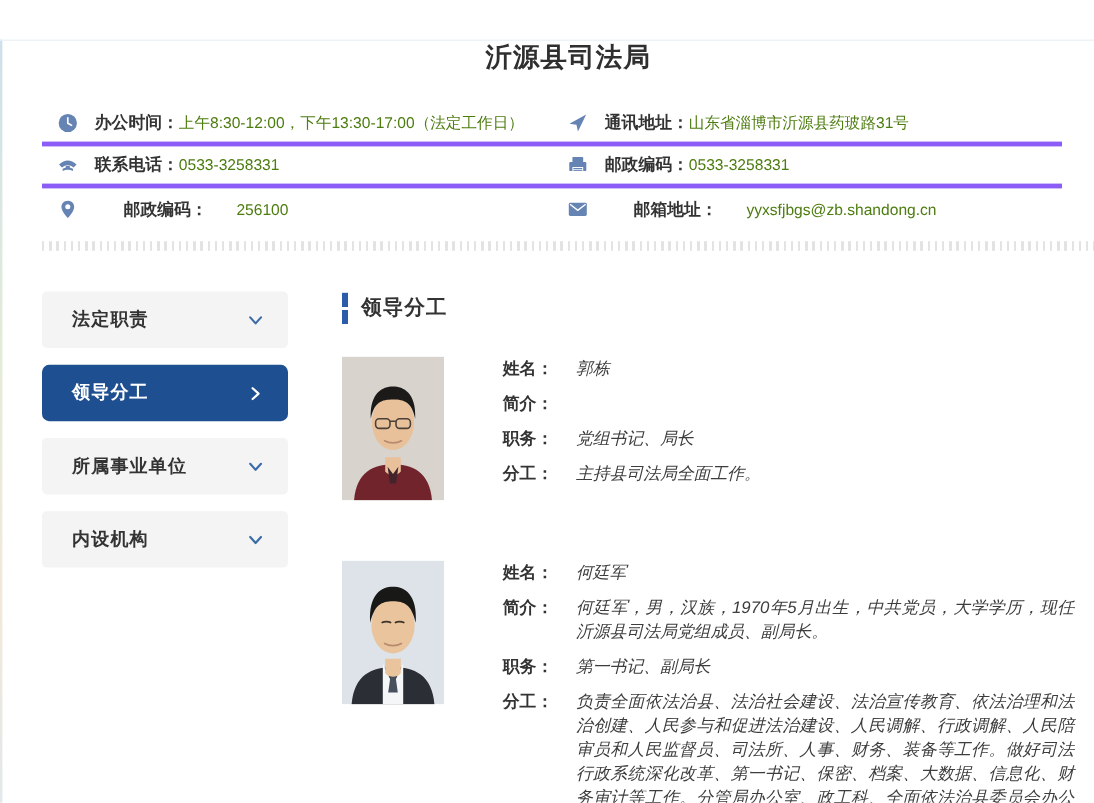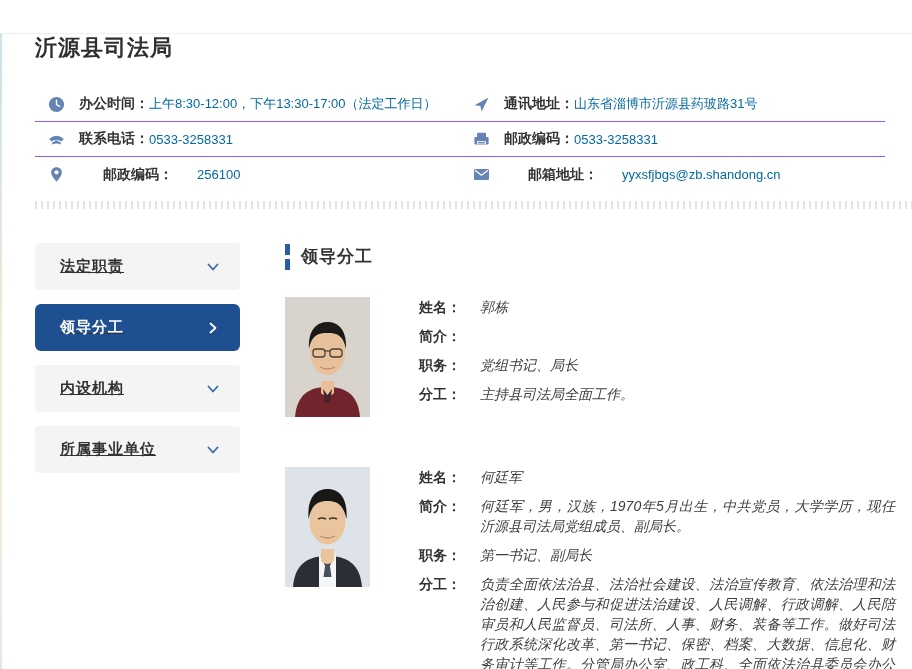--- a/index.html
+++ b/index.html
@@ -4,38 +4,38 @@
 <style>
   * { margin:0; padding:0; box-sizing:border-box; }
   html,body { width:912px; height:669px; background:#fff; overflow:hidden;
               font-family:"Liberation Sans","DejaVu Sans",sans-serif; color:#333; }
   .page { position:relative; width:912px; height:669px; background:#fff; }
   .edge-strip { position:absolute; left:0; top:0; width:2px; height:669px;
                 background:linear-gradient(to bottom,#cfe0ea,#e4ecd8 40%,#f3e8da 70%,#dfe8ee); }
   .top-line { position:absolute; left:0; top:0; width:100%; height:1px; background:#e9f0f6; }
 
   
-  .site-title { margin:33px 0 0 35px; font-size:22px; font-weight:bold; color:#2f2f2f; letter-spacing:1px; }
+  .site-title { margin:33px 0 0 35px; font-size:22px; font-weight:bold; color:#2f2f2f; letter-spacing:1px;text-align:center; }
 
   .contact { margin:24px 0 0 35px; width:850px; display:grid; grid-template-columns:425px 425px; }
-  .contact-cell { height:35px; display:flex; align-items:center; border-bottom:1px solid #8b5cf6; }
+  .contact-cell { height:35px; display:flex; align-items:center; border-bottom:4px solid #8b5cf6; }
   .contact-cell.last { border-bottom:none;gap:24px; }
   .contact-cell .cicon { width:17px; height:17px; margin:0 14px 0 13px; flex:0 0 auto; }
   .contact-label { font-size:14px; font-weight:bold; color:#333; white-space:nowrap; }
-  .contact-value { font-size:13px; color:#0369a1; white-space:nowrap; }
+  .contact-value { font-size:13px; color:#4d7c0f; white-space:nowrap; }
 
   .dotted-sep { margin:9px 0 0 35px; width:877px; height:8px;
     background:repeating-linear-gradient(90deg,#e3e3e3 0 2px,transparent 2px 6px); }
 
   
   .cols { display:flex; margin:34px 0 0 35px; }
   .sidebar { width:205px; flex:0 0 auto; }
   .side-item { height:47px; margin-bottom:14px; background:#f4f4f5; border-radius:4px;
                display:flex; align-items:center; justify-content:space-between;
-               padding:0 20px 0 25px; cursor:pointer;text-decoration:underline; }
+               padding:0 20px 0 25px; cursor:pointer; }
   .side-item .slabel { font-size:15px; font-weight:bold; color:#333; letter-spacing:1px; }
   .side-item.active { background:#1e4f91; border-radius:6px; }
   .side-item.active .slabel { color:#fff; }
   .chev { width:14px; height:14px; }
 
   .main { margin-left:45px; width:610px; }
   .main-heading { display:flex; align-items:center; height:27px; }
   .hbar { width:5px; height:26px; margin-right:11px;
           background:linear-gradient(to bottom,#2a5caa 0 44%,#fff 44% 56%,#2a5caa 56% 100%); }
   .htext { font-size:17px; font-weight:bold; color:#333; letter-spacing:1px; }
@@ -125,27 +125,27 @@
           <path d="M2.5 4.5 L7 9.5 L11.5 4.5" stroke="#3a6ca8" stroke-width="1.8" fill="none" stroke-linecap="round" stroke-linejoin="round"></path>
         </svg>
       </div>
       <div class="side-item active">
         <span class="slabel">领导分工</span>
         <svg class="chev" viewBox="0 0 14 14">
           <path d="M4.5 2.5 L9.5 7 L4.5 11.5" stroke="#fff" stroke-width="1.8" fill="none" stroke-linecap="round" stroke-linejoin="round"></path>
         </svg>
       </div>
       <div class="side-item">
+        <span class="slabel">所属事业单位</span>
+        <svg class="chev" viewBox="0 0 14 14">
+          <path d="M2.5 4.5 L7 9.5 L11.5 4.5" stroke="#3a6ca8" stroke-width="1.8" fill="none" stroke-linecap="round" stroke-linejoin="round"></path>
+        </svg>
+      </div>
+      <div class="side-item">
         <span class="slabel">内设机构</span>
-        <svg class="chev" viewBox="0 0 14 14">
-          <path d="M2.5 4.5 L7 9.5 L11.5 4.5" stroke="#3a6ca8" stroke-width="1.8" fill="none" stroke-linecap="round" stroke-linejoin="round"></path>
-        </svg>
-      </div>
-      <div class="side-item">
-        <span class="slabel">所属事业单位</span>
         <svg class="chev" viewBox="0 0 14 14">
           <path d="M2.5 4.5 L7 9.5 L11.5 4.5" stroke="#3a6ca8" stroke-width="1.8" fill="none" stroke-linecap="round" stroke-linejoin="round"></path>
         </svg>
       </div>
     </div>
 
     <div class="main">
       <div class="main-heading">
         <div class="hbar"></div>
         <div class="htext">领导分工</div>

